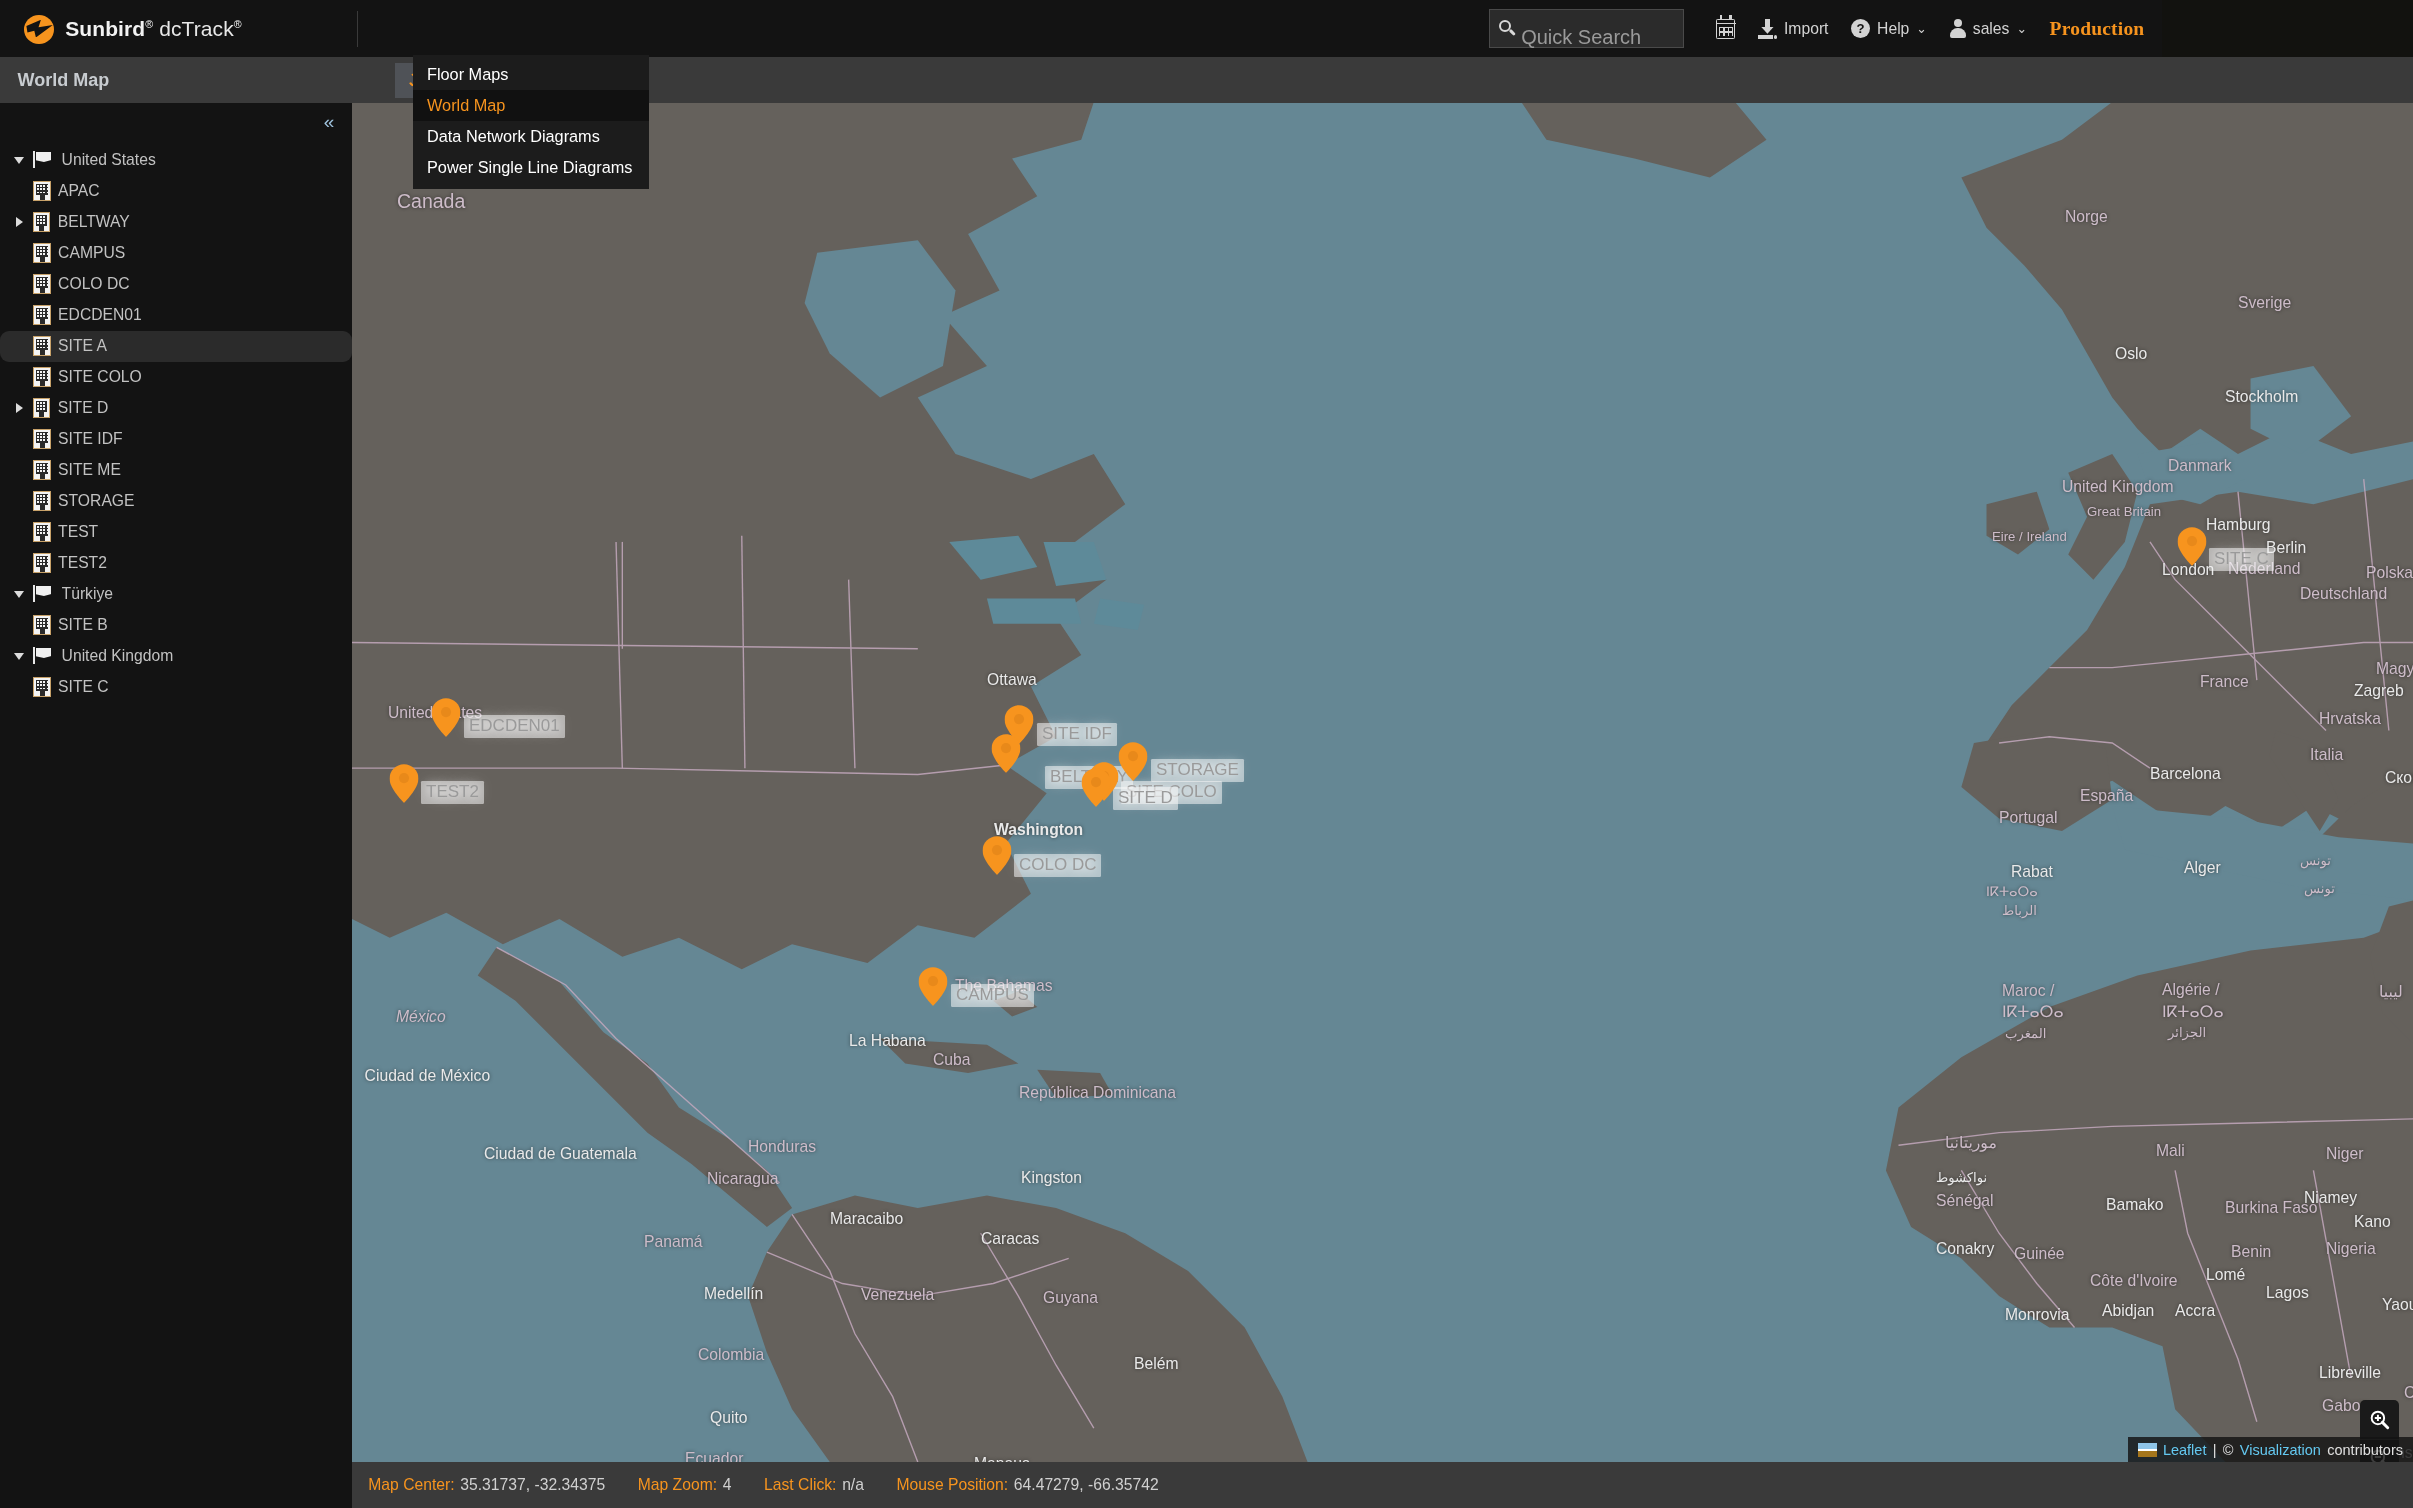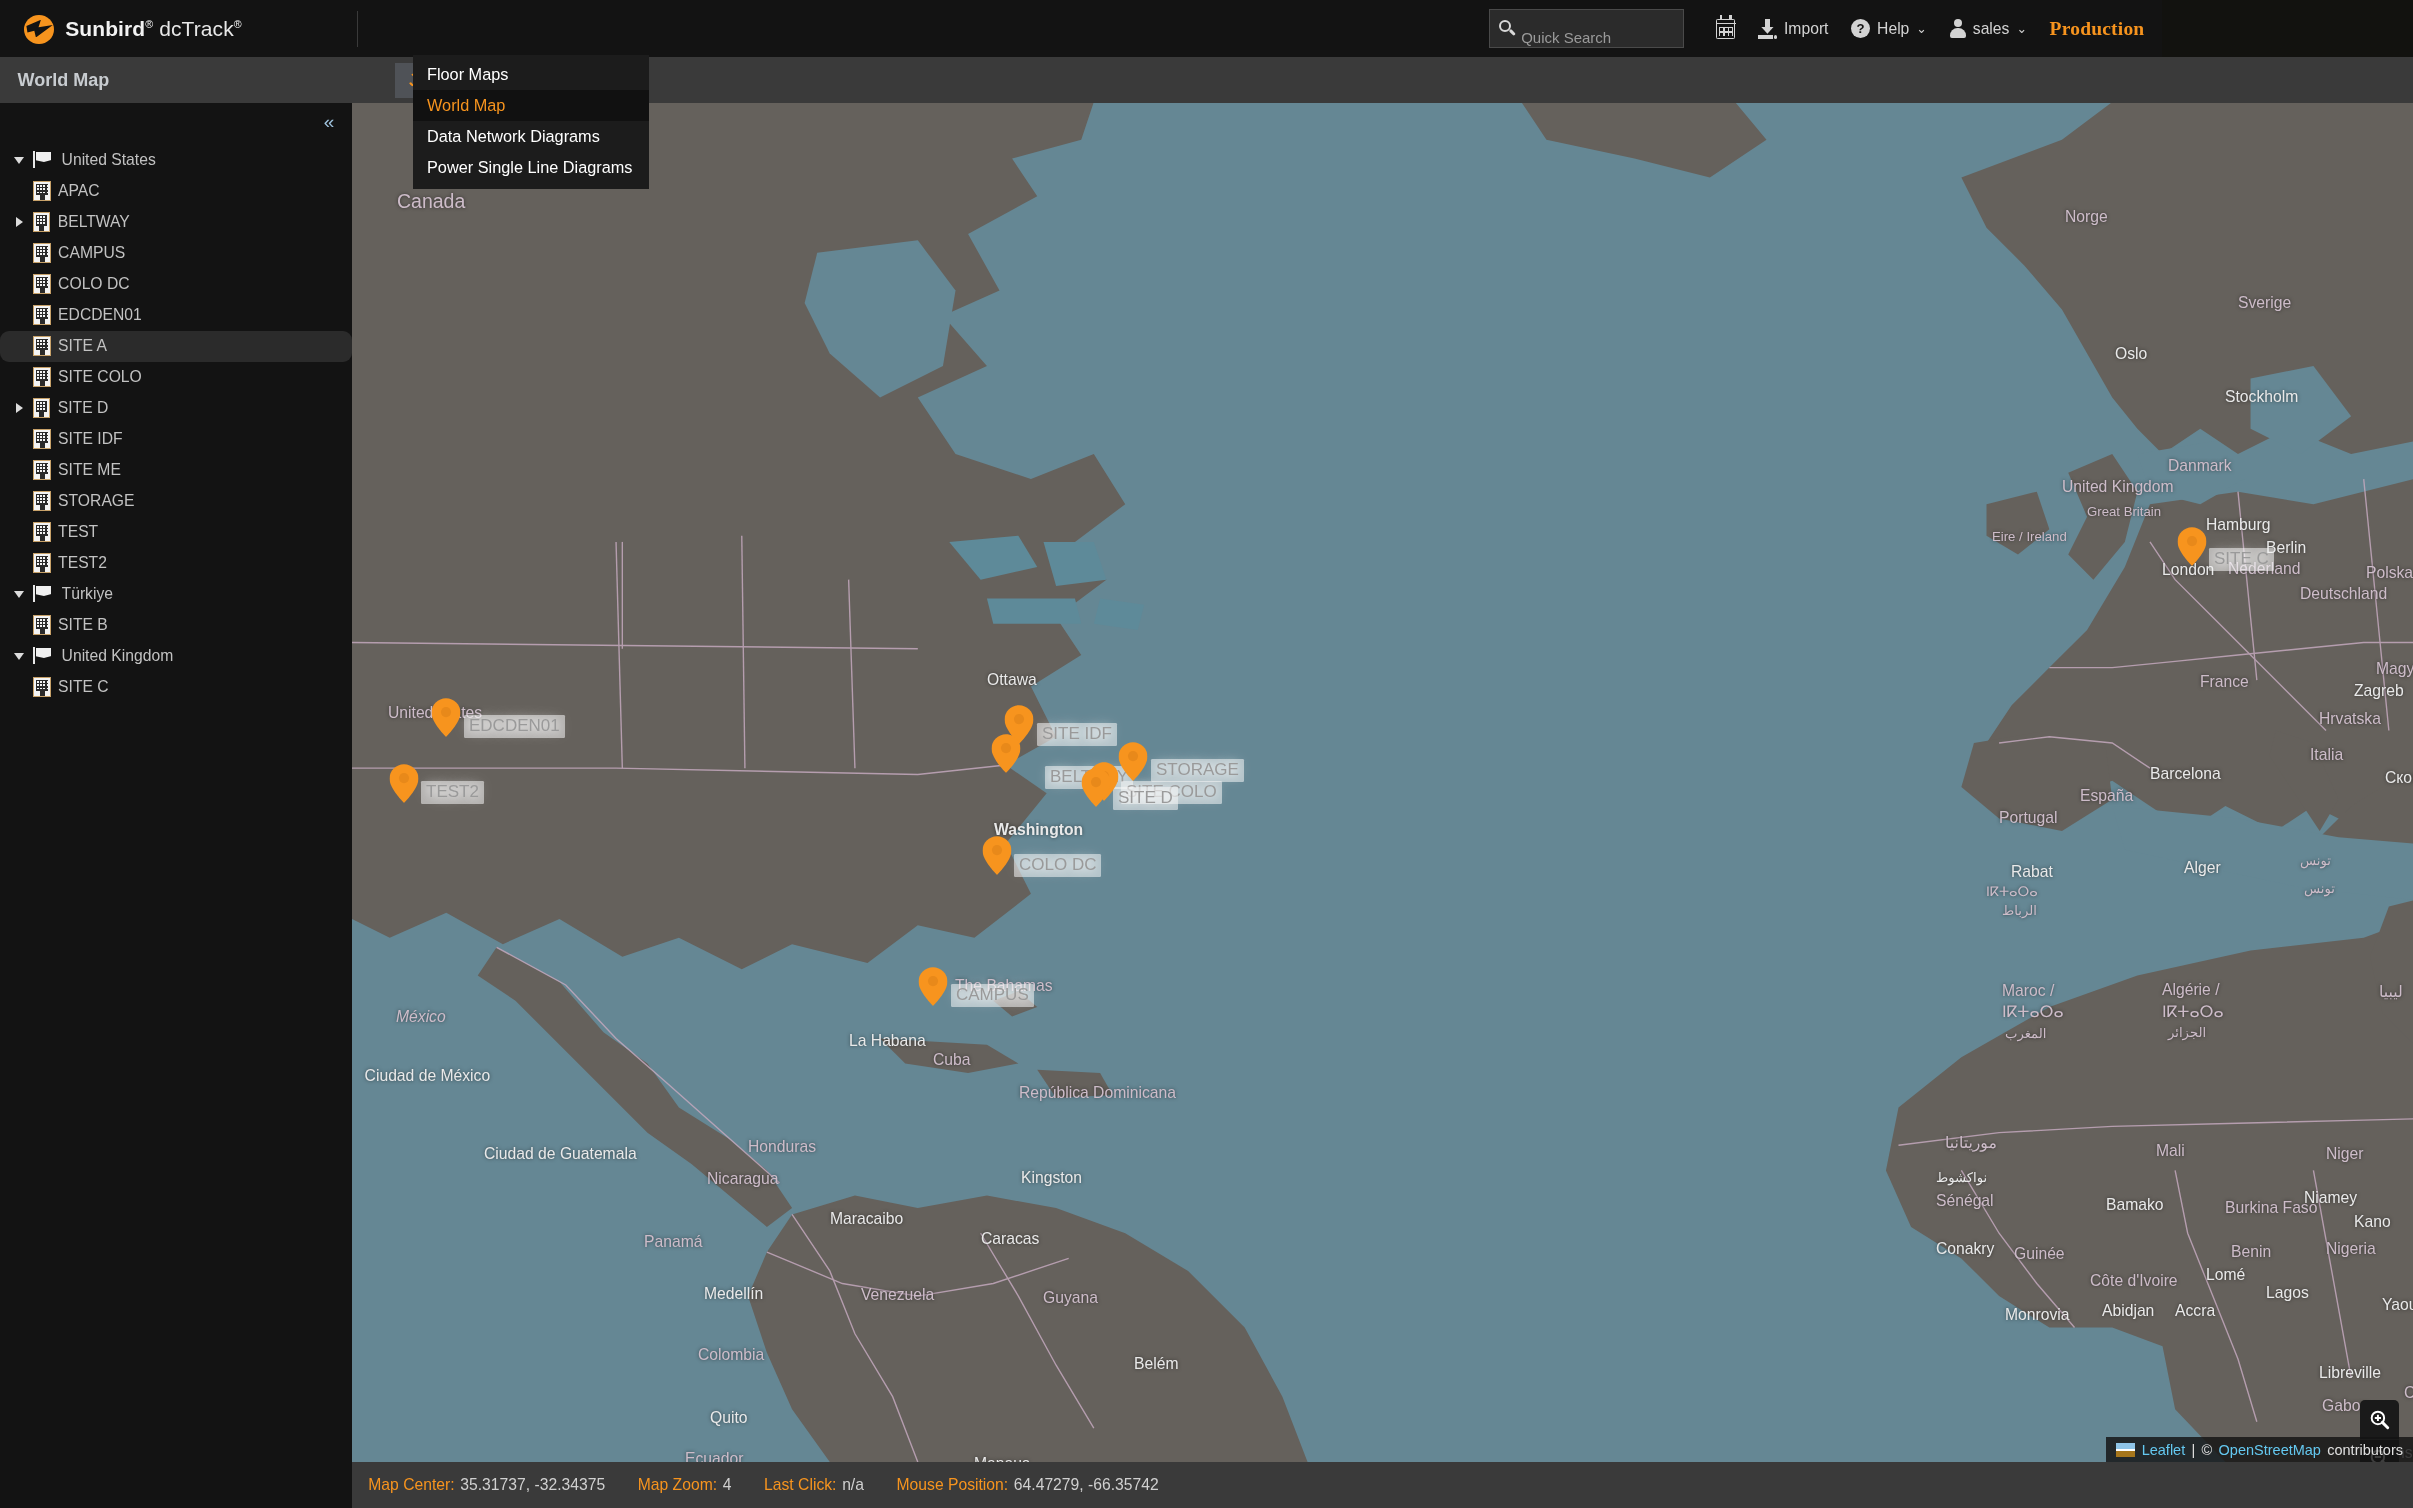--- a/index.html
+++ b/index.html
@@ -57,21 +57,21 @@
   .nav-right { margin-left: auto; display: flex; align-items: center; padding-right: 17.6px; gap: 0; }
   .qsearch {
     width: 195px; height: 39px; background: #2b2b2b; border: 1.3px solid #4a4a4a;
     display: flex; align-items: center; padding: 0 8.8px; gap: 6.3px; margin-right: 21.4px;
   }
   .qsearch .mag { width: 16.3px; height: 16.3px; position: relative; flex:0 0 auto;}
   .qsearch .mag .ring { position: absolute; left: 0; top: 0; width: 12px; height: 12px; border: 2.2px solid #d8d8d8; border-radius: 50%;}
   .qsearch .mag .handle { position: absolute; left: 10px; top: 10.7px; width: 7px; height: 2.5px; background: #d8d8d8; transform: rotate(45deg); border-radius:1.3px;}
   .qsearch input {
     background: transparent; border: 0; outline: 0; color: #d8d8d8;
-    font-size: 15px; font-family: "Liberation Sans", sans-serif; width: 100%; margin-top: 18px;
+    font-size: 20px; font-family: "Liberation Sans", sans-serif; width: 100%; margin-top: 18px;
   }
   .qsearch input::placeholder { color: #9a9a9a; }
 
   .righticon { display: flex; align-items: center; gap: 7px; color: #d3d3d3; font-size: 15.7px; padding: 0 11.3px; cursor: pointer; white-space: nowrap;}
   .cal { width: 19px; height: 20px; border: 1.9px solid #d3d3d3; position: relative; border-radius: 1.3px;}
   .cal::before { content:""; position:absolute; left:-1.9px; right:-1.9px; top: 3.1px; height: 1.9px; background:#d3d3d3;}
   .cal .g { position:absolute; left:1.3px; top:7px; right:1.3px; bottom:1.3px;
             background:
               repeating-linear-gradient(to right, #d3d3d3 0 1.3px, transparent 1.3px 4.4px),
               repeating-linear-gradient(to bottom, #d3d3d3 0 1.3px, transparent 1.3px 4.4px);}
@@ -696,21 +696,21 @@
           <path d="M15 15l6 6" stroke="#fff" stroke-width="3.2" stroke-linecap="round"></path>
         </svg>
       </div>
     </div>
 
     <div id="attrib">
       <span class="lf"></span>
       <a href="#">Leaflet</a>
       <span>|</span>
       <span>©</span>
-      <a href="#">OpenStreetMap</a>
+      <a href="#">Visualization</a>
       <span>contributors</span>
     </div>
   </div>
 
   <div id="statusbar">
       <div class="stat">
         <span class="k">Map Center:</span>
         <span class="v">35.31737, -32.34375</span>
       </div>
       <div class="stat">

